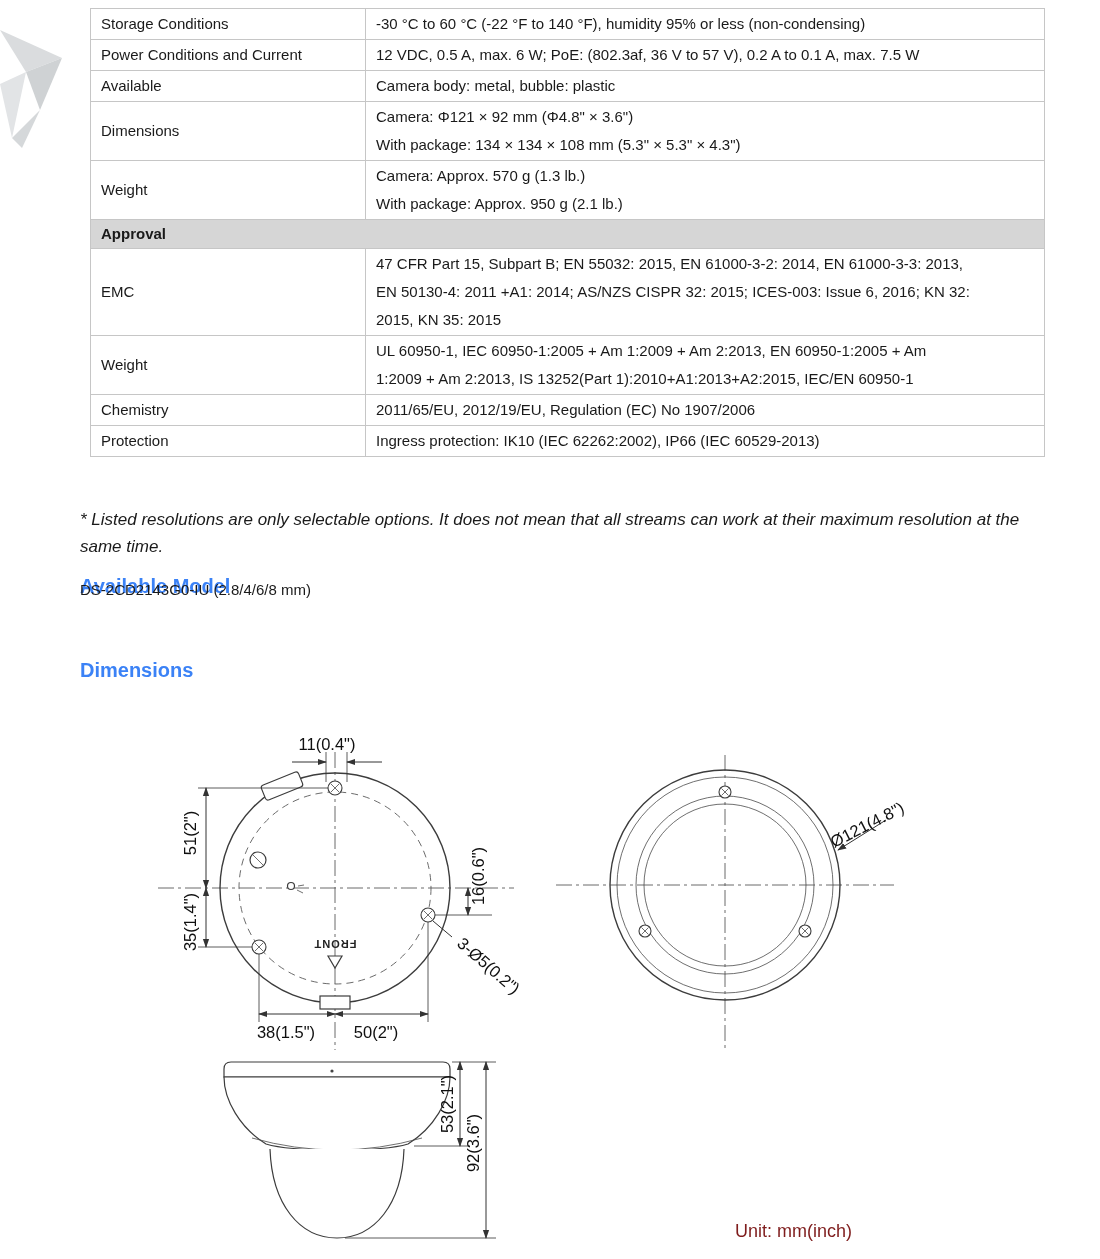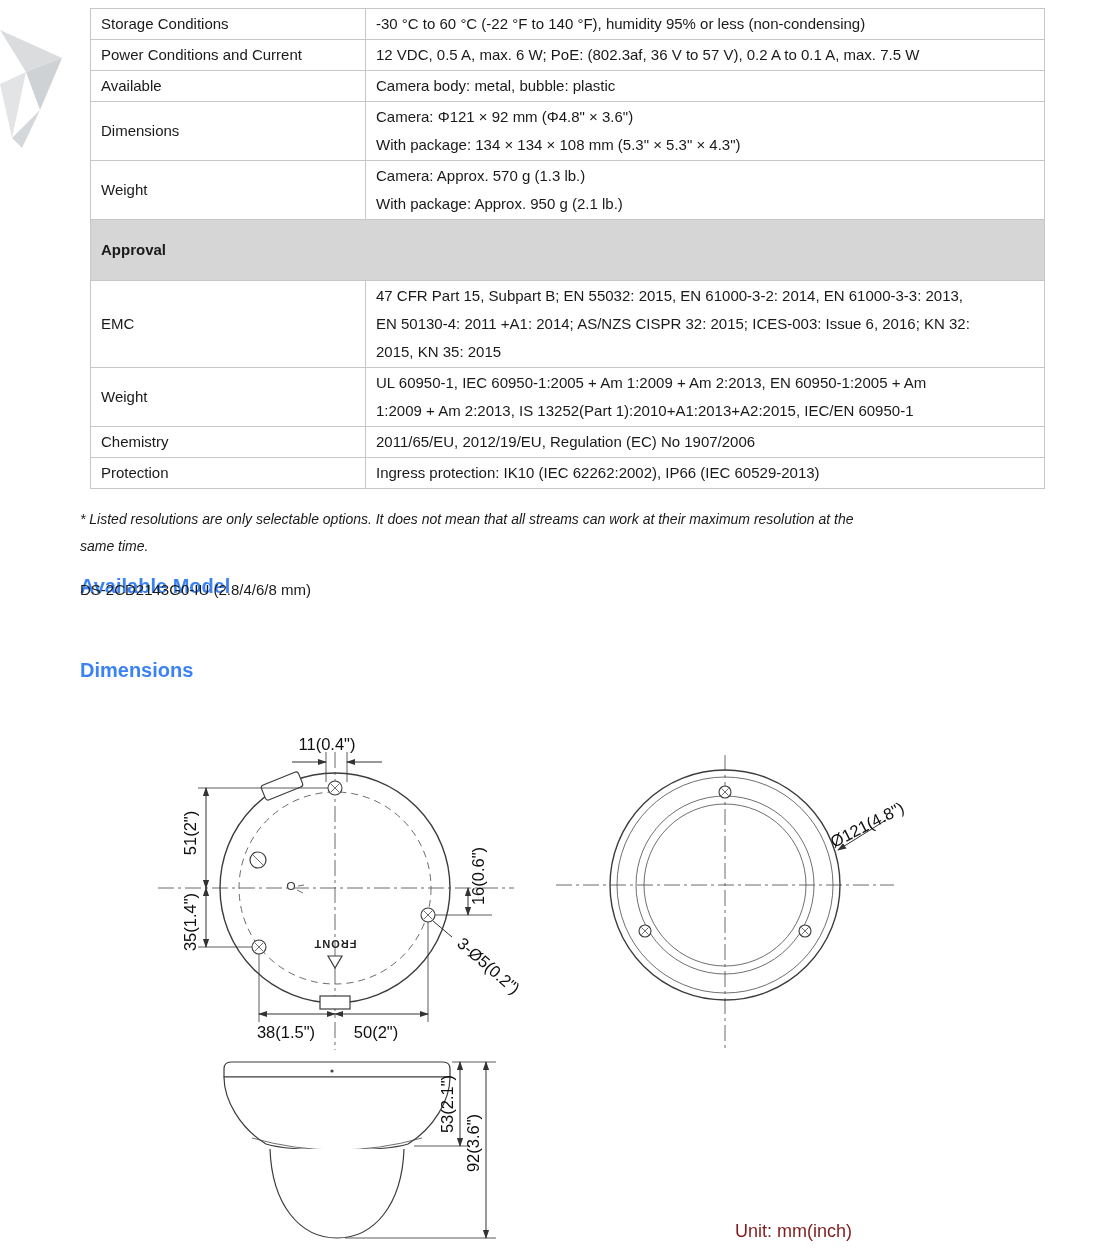--- a/index.html
+++ b/index.html
@@ -20,26 +20,26 @@
   }
   .spec-table td {
     border: 1px solid #c6c6c6;
     padding: 1px 10px;
     line-height: 28px;
     vertical-align: middle;
   }
   .spec-table td.label-cell { width: 275px; }
   .spec-table td.value-cell { white-space: pre-line; }
   .spec-table tr.section-row td {
-    background: #d6d6d6; font-weight: 700; padding: 16px 10px;
+    background: #d6d6d6; font-weight: 700; padding: 0 10px;
   }
 
   .footnote {
     position: absolute; top: 506px; left: 80px; width: 990px;
-    font-style: italic; font-size: 14px; line-height: 27px;
+    font-style: italic; font-size: 17px; line-height: 27px;
     white-space: pre-line;
   }
 
   .h2 { position: absolute; font-size: 20px; font-weight: 700; color: #3b82f6; }
   #available-model-heading { top: 575px; left: 80px; }
   #model-text { position: absolute; top: 581px; left: 80px; font-size: 15px; text-align: center; }
   #dimensions-heading { top: 659px; left: 80px; }
 
   #drawings { position: absolute; top: 700px; left: 0; }
   .unit-label { position: absolute; top: 1221px; left: 735px; font-size: 18px; color: #7f1d1d; }

